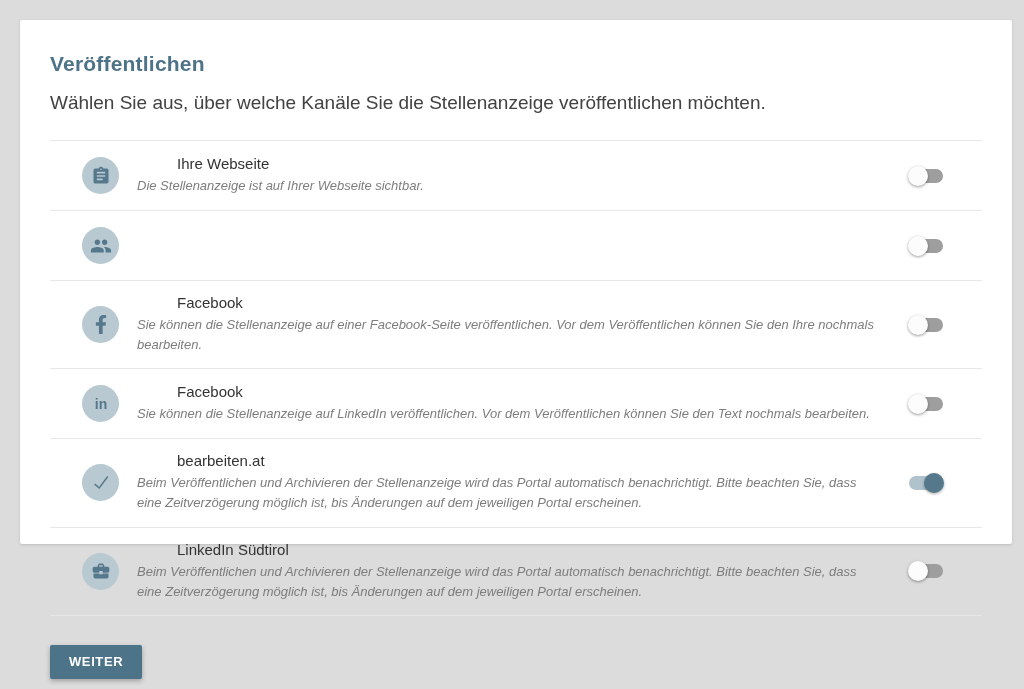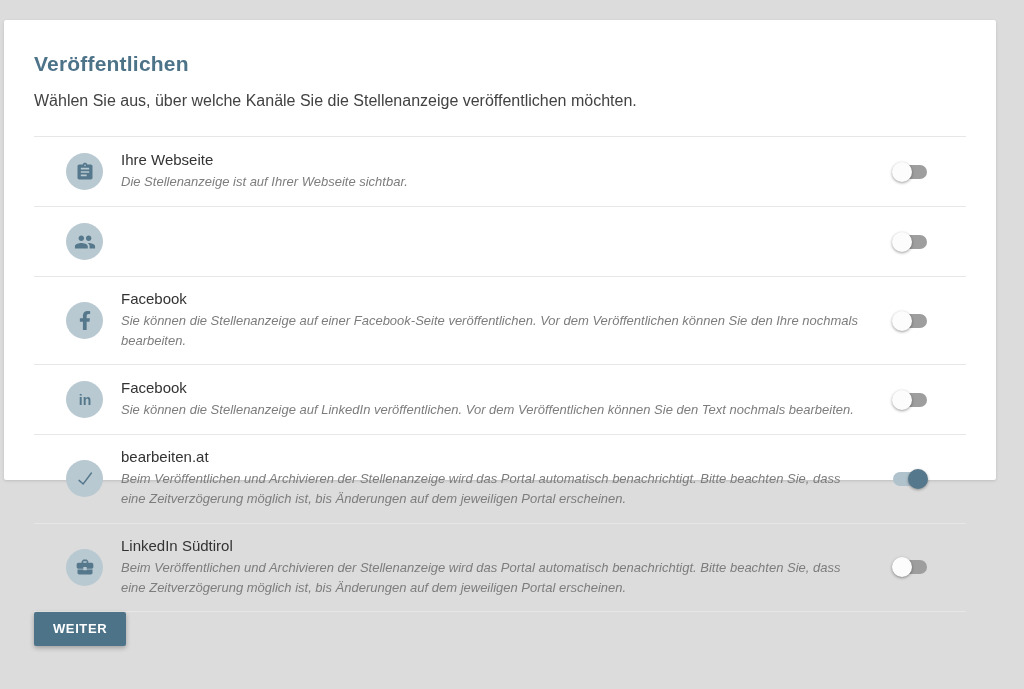--- a/index.html
+++ b/index.html
@@ -4,36 +4,36 @@
 <style>
   * { box-sizing: border-box; margin: 0; padding: 0; }
   html, body { width: 1024px; height: 689px; overflow: hidden; }
   body {
     background: #dcdcdc;
     font-family: "Liberation Sans", sans-serif;
     position: relative;
   }
   .card {
     position: absolute;
-    left: 4px; top: 20px;
-    width: 992px; height: 460px;
+    left: 20px; top: 20px;
+    width: 992px; height: 524px;
     background: #ffffff;
     border-radius: 2px;
     box-shadow: 0 1px 3px rgba(0,0,0,0.14);
     padding: 32px 30px 8px 30px;
   }
   .page-title {
     font-size: 21px;
     font-weight: bold;
     color: var(--accent, #4a7288);
     letter-spacing: 0.2px;
   }
   .page-subtitle {
     margin-top: 16px;
-    font-size: 16px;
+    font-size: 19px;
     color: #424242;
   }
   .channel-list {
     margin-top: 26px;
     border-top: 1px solid #e7e7e7;
     list-style: none;
   }
   .channel-row {
     display: flex;
     align-items: center;
@@ -56,20 +56,21 @@
   .channel-text {
     flex: 1;
     margin-left: 18px;
     min-width: 0;
     padding-right: 8px;
   }
   .channel-title {
     font-size: 15px;
     color: #333333;
     margin-bottom: 4px;
+    margin-left: 40px;
   }
   .channel-description {
     font-size: 13px;
     color: #7d7d7d;
     line-height: 1.55;
     max-width: 755px;
     font-style: italic;
   }
   .toggle {
     position: relative;
@@ -91,20 +92,21 @@
     left: 0; top: 0;
     width: 20px; height: 20px;
     border-radius: 50%;
     background: var(--toggle-off-knob, #fcfcfc);
     box-shadow: 0 1px 3px rgba(0,0,0,0.4);
   }
   .toggle.on .track { background: var(--toggle-on-track, #b0c3cd); }
   .toggle.on .knob { left: 16px; background: var(--toggle-on-knob, #56788c); box-shadow: 0 1px 3px rgba(0,0,0,0.35); }
   .next-button {
     display: inline-block;
+    margin-top: 29px;
     height: 34px;
     padding: 0 19px;
     background: var(--accent, #56788c);
     color: #ffffff;
     border: none;
     border-radius: 2px;
     font-family: "Liberation Sans", sans-serif;
     font-size: 13px;
     font-weight: bold;
     letter-spacing: 0.6px;

